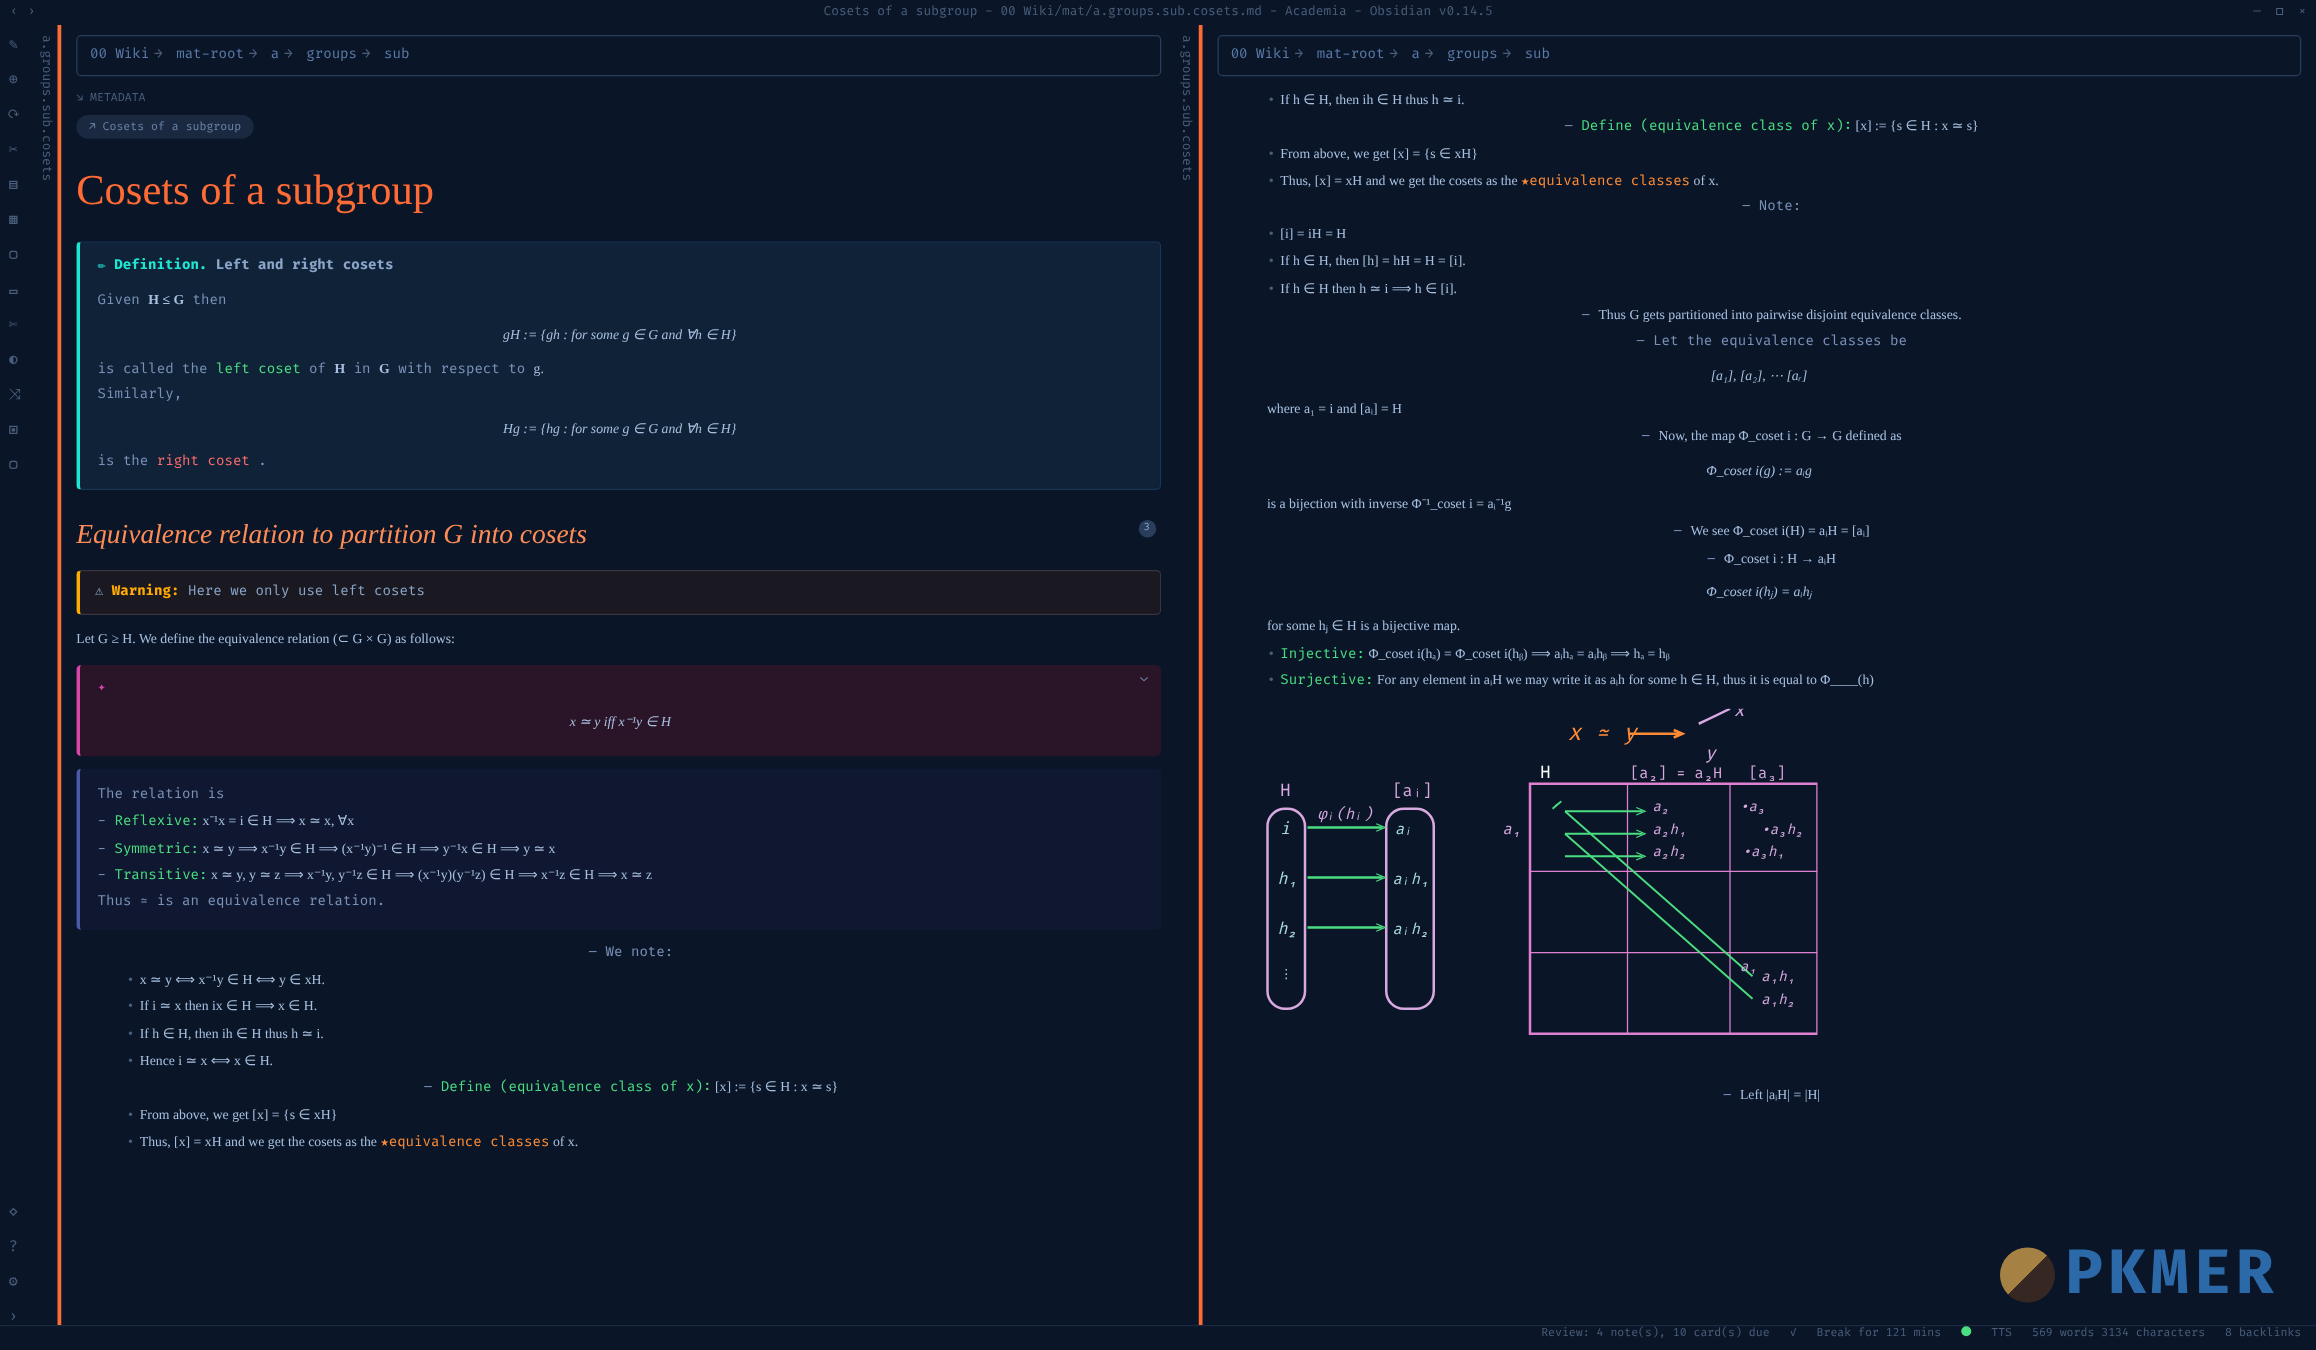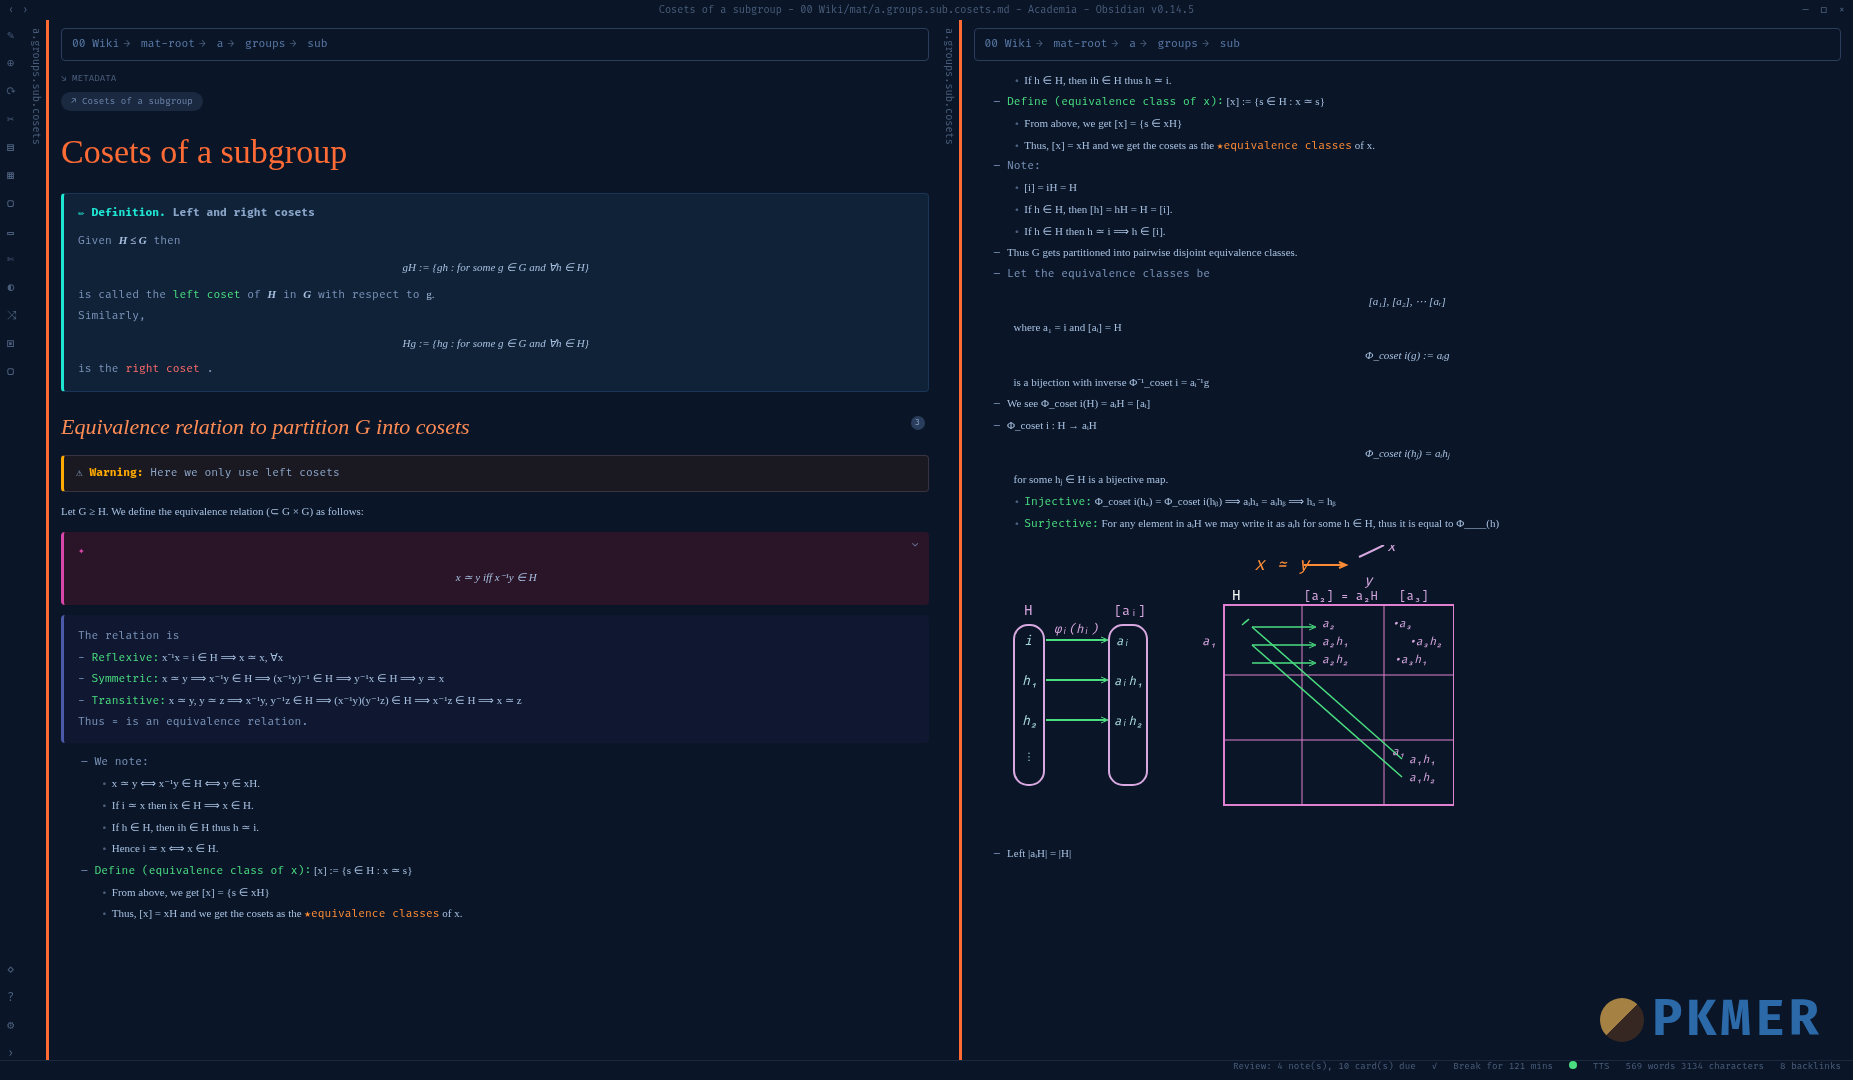--- a/index.html
+++ b/index.html
@@ -153,34 +153,34 @@
   background: #0f1830;
   border-left: 3px solid #4a5aa8;
   border-radius: 4px;
   padding: 10px 14px;
   margin: 10px 0;
 }
 .math {
   font-family: Georgia, serif;
   color: #a8c0e0;
 }
-.math-bold { font-weight: bold; font-style: italic; }
+.math-bold { font-weight: bold; }
 .formula {
   text-align: center;
   margin: 8px 0;
   font-family: Georgia, serif;
   font-style: italic;
   color: #a8c0e0;
 }
 .green-text { color: #4ade80; }
 .red-text { color: #ff6b6b; }
 .orange-text { color: #ff8c35; }
 .bullet { color: #4a5d7a; margin-right: 4px; }
 .line { margin: 2px 0; }
-.indent-1 { padding-left: 20px; }
+.indent-1 { padding-left: 20px; text-align: center; }
 .indent-2 { padding-left: 40px; }
 .badge {
   position: absolute;
   right: 4px;
   top: 8px;
   background: #2a3d5c;
   border-radius: 50%;
   width: 14px;
   height: 14px;
   font-size: 8px;
@@ -369,20 +369,21 @@
         <div class="line indent-2"><span class="bullet">•</span><span class="math">From above, we get [x] = {s ∈ xH}</span></div>
         <div class="line indent-2"><span class="bullet">•</span><span class="math">Thus, [x] = xH and we get the cosets as the </span><span class="orange-text">★equivalence classes</span><span class="math"> of x.</span></div>
         <div class="line indent-1">– <span>Note:</span></div>
         <div class="line indent-2"><span class="bullet">•</span><span class="math">[i] = iH = H</span></div>
         <div class="line indent-2"><span class="bullet">•</span><span class="math">If h ∈ H, then [h] = hH = H = [i].</span></div>
         <div class="line indent-2"><span class="bullet">•</span><span class="math">If h ∈ H then h ≃ i ⟹ h ∈ [i].</span></div>
         <div class="line indent-1">– <span class="math">Thus G gets partitioned into pairwise disjoint equivalence classes.</span></div>
         <div class="line indent-1">– <span>Let the equivalence classes be</span></div>
         <div class="formula">[a₁], [a₂], ⋯ [aᵣ]</div>
         <div class="line indent-2"><span class="math">where a₁ = i and [aᵢ] = H</span></div>
+        <div class="line indent-1">– <span class="math">Now, the map Φ_coset i : G → G defined as</span></div>
         <div class="formula">Φ_coset i(g) := aᵢg</div>
         <div class="line indent-2"><span class="math">is a bijection with inverse Φ⁻¹_coset i = aᵢ⁻¹g</span></div>
         <div class="line indent-1">– <span class="math">We see Φ_coset i(H) = aᵢH = [aᵢ]</span></div>
         <div class="line indent-1">– <span class="math">Φ_coset i : H → aᵢH</span></div>
         <div class="formula">Φ_coset i(hⱼ) = aᵢhⱼ</div>
         <div class="line indent-2"><span class="math">for some hⱼ ∈ H is a bijective map.</span></div>
         <div class="line indent-2"><span class="bullet">•</span><span class="green-text">Injective:</span><span class="math"> Φ_coset i(hₐ) = Φ_coset i(hᵦ) ⟹ aᵢhₐ = aᵢhᵦ ⟹ hₐ = hᵦ</span></div>
         <div class="line indent-2"><span class="bullet">•</span><span class="green-text">Surjective:</span><span class="math"> For any element in aᵢH we may write it as aᵢh for some h ∈ H, thus it is equal to Φ____(h)</span></div>
 
         

